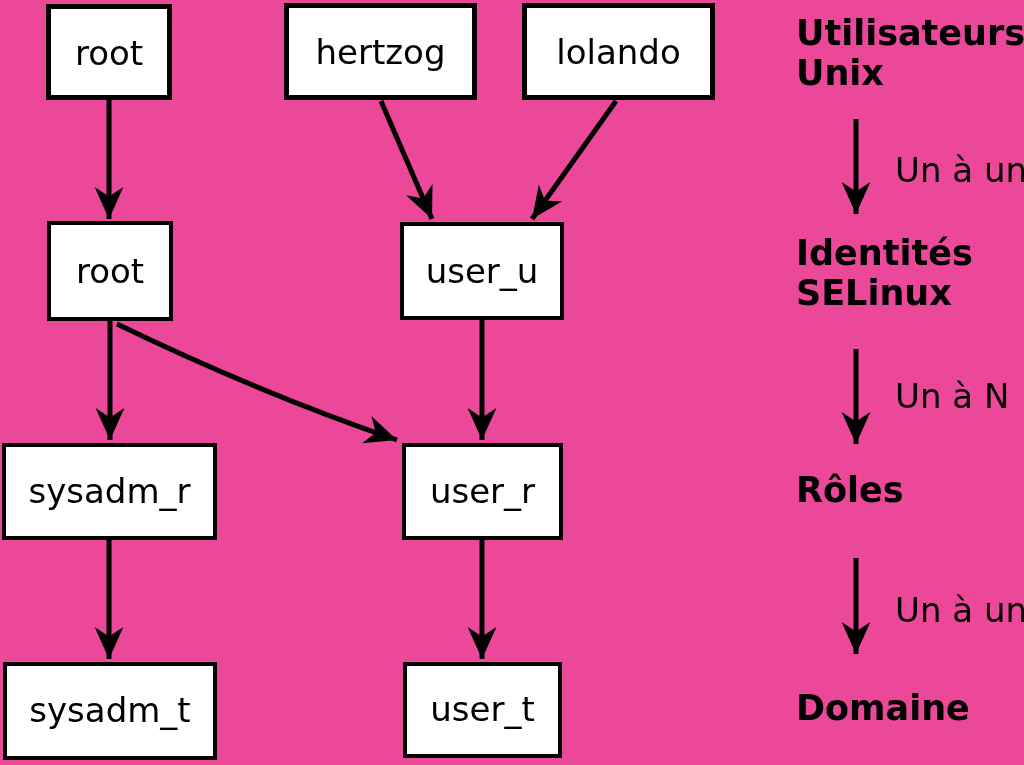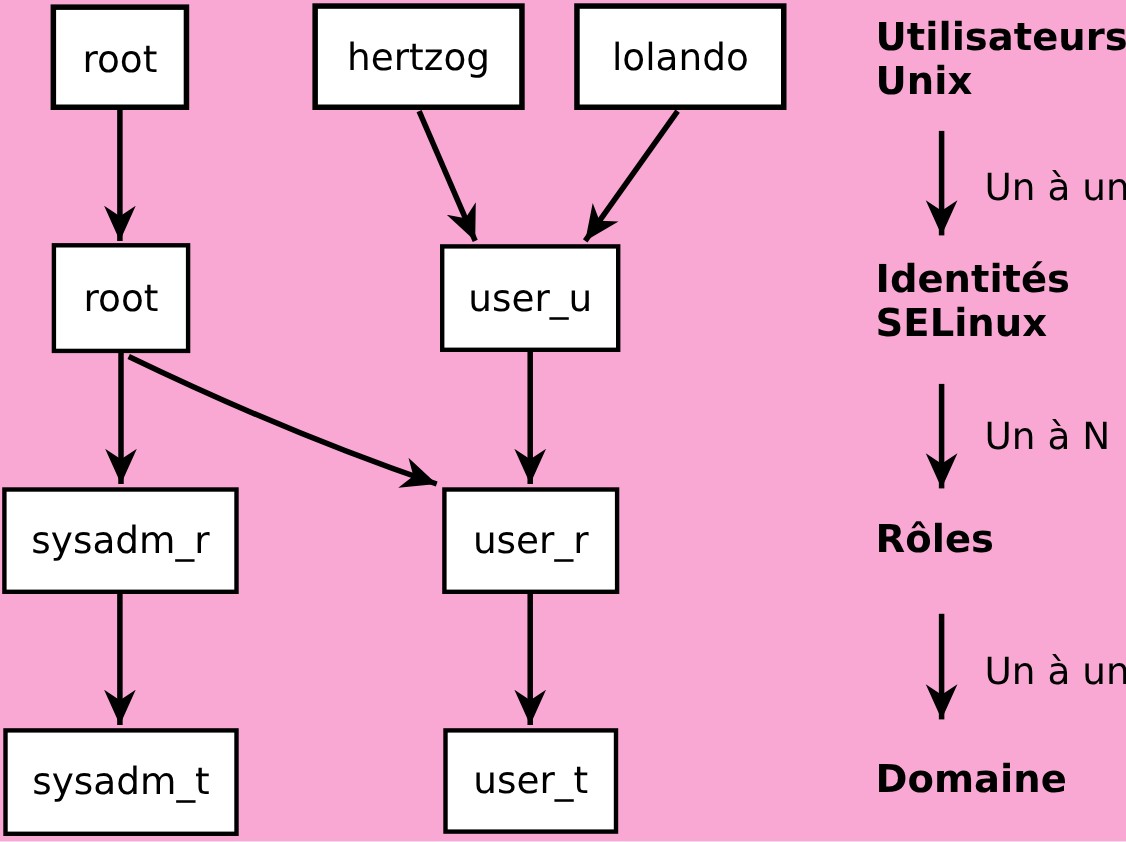--- a/index.html
+++ b/index.html
@@ -4,21 +4,21 @@
 <style>
   html, body {
     margin: 0;
     padding: 0;
     background: #ffffff;
   }
   .diagram-wrap {
     position: relative;
     width: 1024px;
     height: 765px;
-    background: #f9a8d4;
+    background: #ec4899;
     overflow: hidden;
   }
   svg {
     display: block;
   }
   svg text {
     font-family: "DejaVu Sans", "Liberation Sans", sans-serif;
     fill: #000000;
   }
   .node-box {

